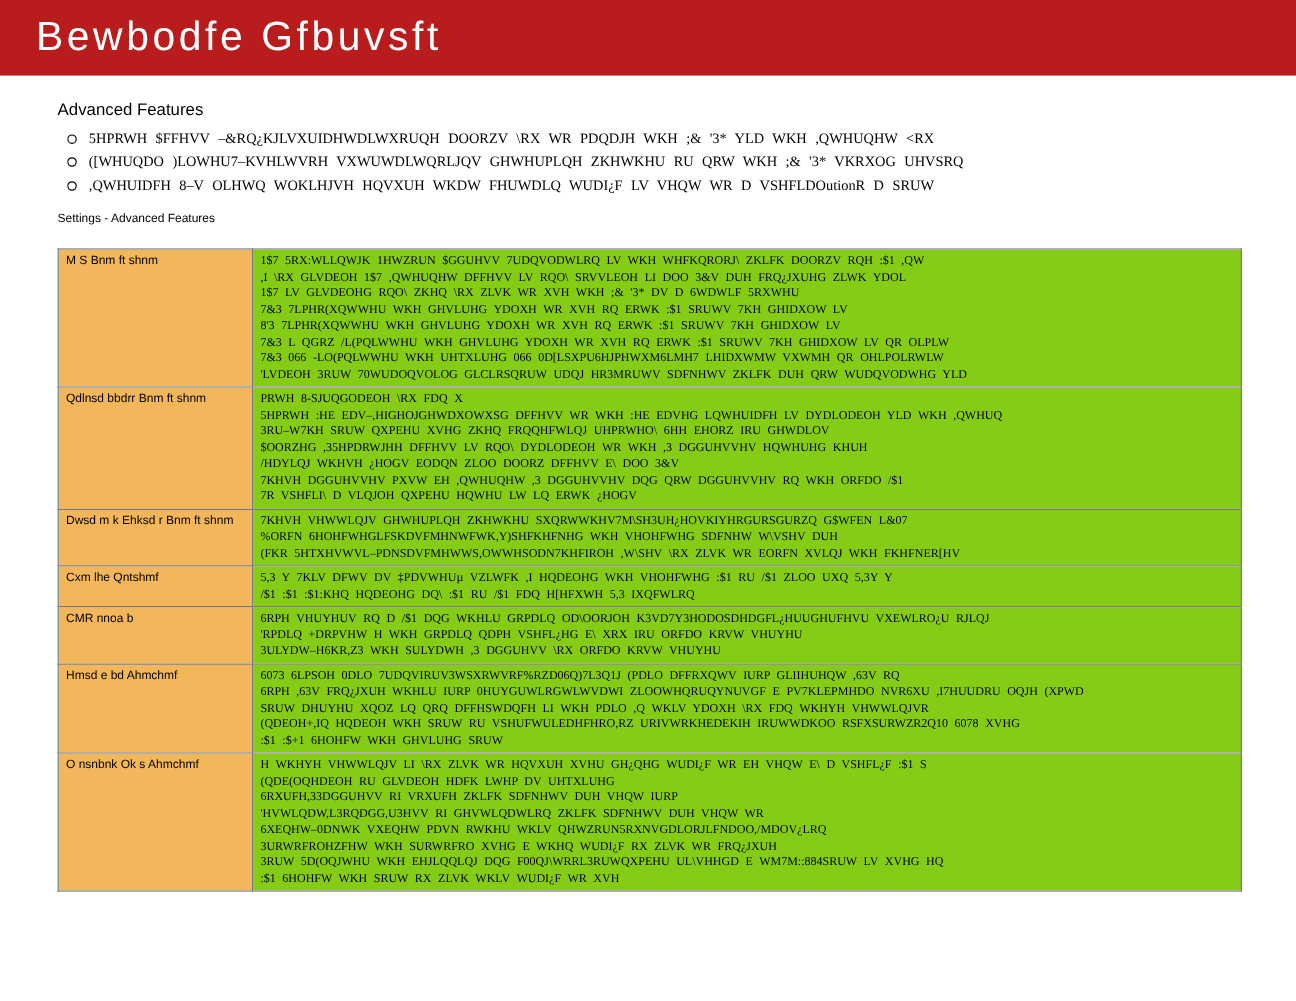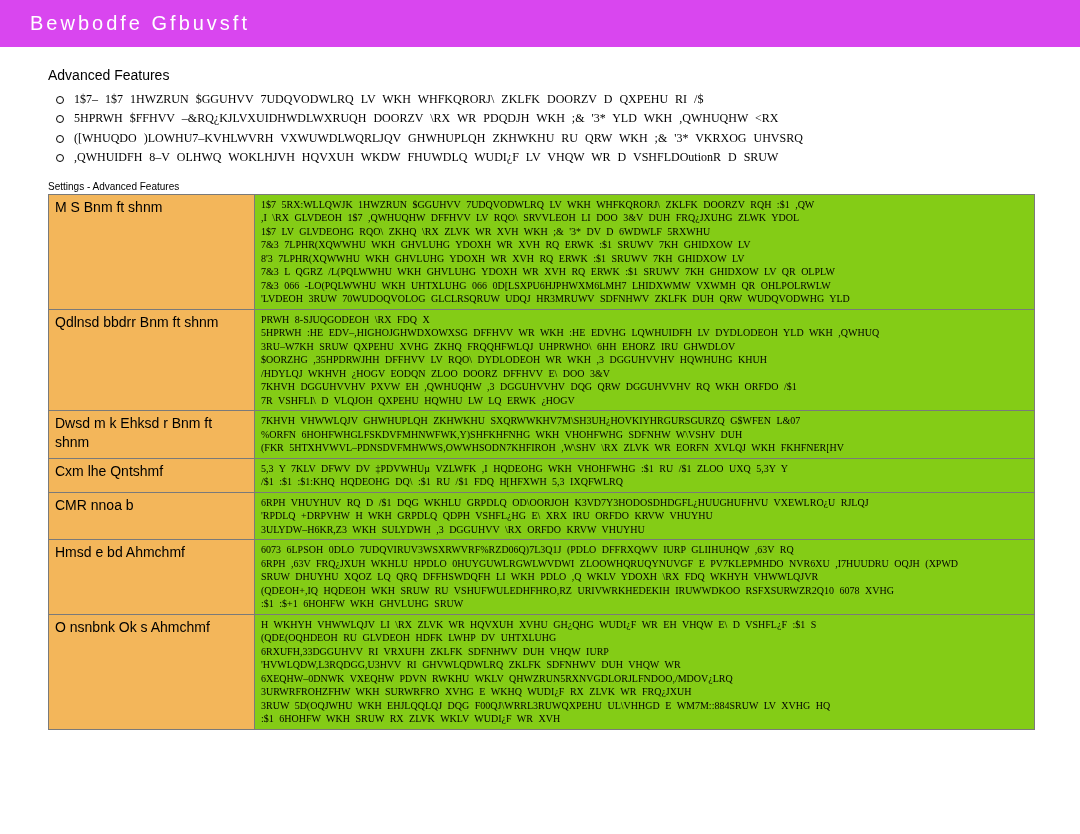--- a/index.html
+++ b/index.html
@@ -4,24 +4,24 @@
 <style>
   * { margin: 0; padding: 0; box-sizing: border-box; }
   body {
     font-family: Arial, sans-serif;
     width: 1080px;
     background: #fff;
     color: #000;
     font-size: 11px;
   }
   .header-bar {
-    background: #d946ef;
+    background: #b91c1c;
     color: #fff;
     padding: 12px 30px;
-    font-size: 20px;
+    font-size: 34px;
     font-weight: 300;
     letter-spacing: 3px;
   }
   .content {
     padding: 20px 45px 10px 48px;
   }
   .section-title {
     font-size: 14px;
     font-weight: 400;
     margin-bottom: 8px;
@@ -47,61 +47,60 @@
     position: absolute;
     left: 0;
     top: 5px;
     width: 6px;
     height: 6px;
     border: 1px solid #000;
     border-radius: 50%;
   }
   .table-caption {
     font-size: 10px;
-    margin-bottom: 2px;
+    margin-bottom: 19px;
   }
   table.settings {
     width: 100%;
     border-collapse: collapse;
     table-layout: fixed;
   }
   table.settings td {
     border: 1px solid #7a7a7a;
     vertical-align: top;
     padding: 3px 6px 3px 6px;
     font-family: "Times New Roman", serif;
     font-size: 10px;
     line-height: 1.35;
     word-spacing: 3px;
     overflow: hidden;
   }
   table.settings td.label {
-    width: 206px;
+    width: 162px;
     background: #f3b65a;
     font-family: Arial, sans-serif;
-    font-size: 14px;
+    font-size: 10px;
     word-spacing: 0;
   }
   table.settings td.value {
     background: #84cc16;
   }
   .nowrap { white-space: nowrap; overflow: hidden; }
 </style>
 </head>
 <body>
 
 <div class="header-bar">
   <span>Bewbodfe   Gfbuvsft</span>
 </div>
 
 <div class="content">
   <div class="section-title">Advanced Features</div>
 
   <ul class="bullet-list">
-    <li>1$7– 1$7  1HWZRUN $GGUHVV 7UDQVODWLRQ  LV WKH WHFKQRORJ\ ZKLFK DOORZV D QXPEHU RI /$</li>
     <li>5HPRWH $FFHVV –&amp;RQ¿KJLVXUIDHWDLWXRUQH DOORZV \RX WR PDQDJH WKH ;&amp;  '3*   YLD WKH ,QWHUQHW  &lt;RX</li>
     <li>([WHUQDO )LOWHU7–KVHLWVRH VXWUWDLWQRLJQV  GHWHUPLQH ZKHWKHU RU QRW WKH ;&amp; '3*   VKRXOG UHVSRQ</li>
     <li>,QWHUIDFH 8–V OLHWQ WOKLHJVH HQVXUH WKDW FHUWDLQ WUDI¿F LV VHQW WR D VSHFLDOutionR D SRUW</li>
   </ul>
 
   <div class="table-caption">Settings - Advanced Features</div>
 
   <table class="settings">
     <tbody>
         <tr>
@@ -149,21 +148,21 @@
       <td class="value">
         <div class="nowrap">6RPH VHUYHUV RQ D /$1 DQG WKHLU GRPDLQ OD\OORJOH K3VD7Y3HODOSDHDGFL¿HUUGHUFHVU VXEWLRO¿U  RJLQJ</div>
         <div class="nowrap">'RPDLQ +DRPVHW H WKH GRPDLQ QDPH VSHFL¿HG E\ XRX IRU ORFDO KRVW VHUYHU</div>
         <div class="nowrap">3ULYDW–H6KR,Z3 WKH SULYDWH ,3 DGGUHVV \RX ORFDO KRVW VHUYHU</div>
       </td>
     </tr>
     <tr>
       <td class="label">Hmsd e bd Ahmchmf</td>
       <td class="value">
         <div class="nowrap">6073  6LPSOH 0DLO 7UDQVIRUV3WSXRWVRF%RZD06Q)7L3Q1J (PDLO DFFRXQWV IURP GLIIHUHQW ,63V RQ</div>
-        <div class="nowrap">6RPH ,63V FRQ¿JXUH WKHLU HPDLO 0HUYGUWLRGWLWVDWI ZLOOWHQRUQYNUVGF E PV7KLEPMHDO NVR6XU ,I7HUUDRU OQJH (XPWD</div>
+        <div class="nowrap">6RPH ,63V FRQ¿JXUH WKHLU IURP 0HUYGUWLRGWLWVDWI ZLOOWHQRUQYNUVGF E PV7KLEPMHDO NVR6XU ,I7HUUDRU OQJH (XPWD</div>
         <div class="nowrap">SRUW DHUYHU XQOZ LQ QRQ DFFHSWDQFH LI WKH PDLO  ,Q WKLV YDOXH \RX FDQ WKHYH VHWWLQJVR</div>
         <div class="nowrap">(QDEOH+,IQ HQDEOH  WKH SRUW RU VSHUFWULEDHFHRO,RZ URIVWRKHEDEKIH IRUWWDKOO  RSFXSURWZR2Q10 6078 XVHG</div>
         <div class="nowrap">:$1  :$+1 6HOHFW WKH GHVLUHG SRUW</div>
       </td>
     </tr>
     <tr>
       <td class="label">O nsnbnk Ok s Ahmchmf</td>
       <td class="value">
         <div class="nowrap">H WKHYH VHWWLQJV LI \RX ZLVK WR HQVXUH XVHU GH¿QHG WUDI¿F WR EH VHQW E\ D VSHFL¿F :$1 S</div>
         <div class="nowrap">(QDE(OQHDEOH RU GLVDEOH HDFK LWHP DV UHTXLUHG</div>

